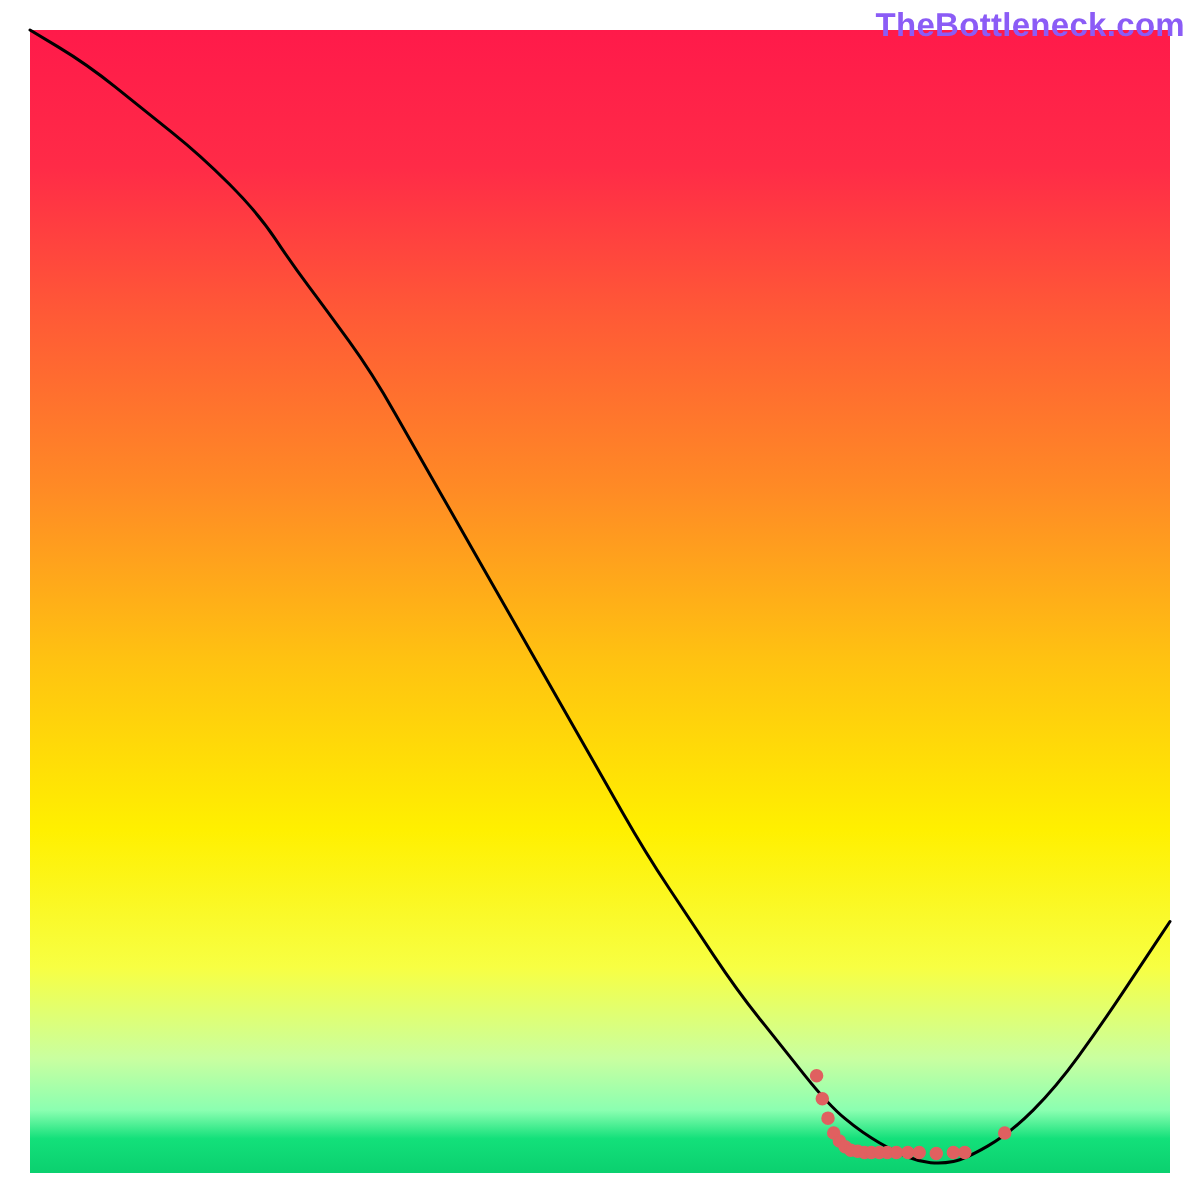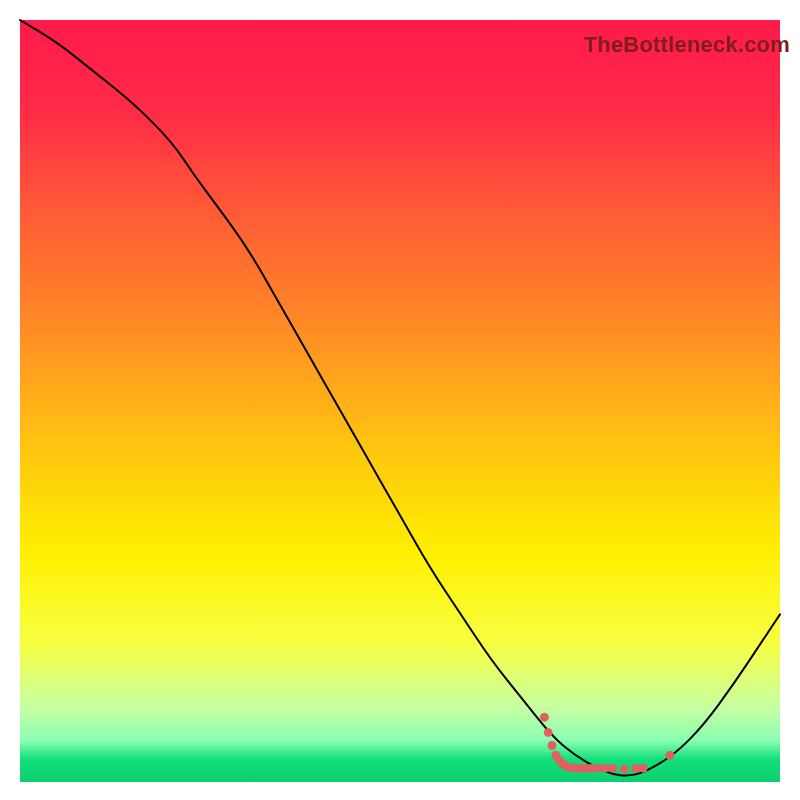--- a/index.html
+++ b/index.html
@@ -15,24 +15,23 @@
     position: relative;
     width: 800px;
     height: 800px;
   }
   #watermark {
     position: absolute;
     top: 4px;
     right: 10px;
     font-size: 22px;
     font-weight: 600;
-    color: #7f1d1d;
+    color: #8b5cf6;
     letter-spacing: 0.2px;
     z-index: 10;
-    margin-top: 28px;
   }
   svg {
     display: block;
   }
 </style>
 </head>
 <body>
 
 <div id="chart">
   <div id="watermark">TheBottleneck.com</div>

